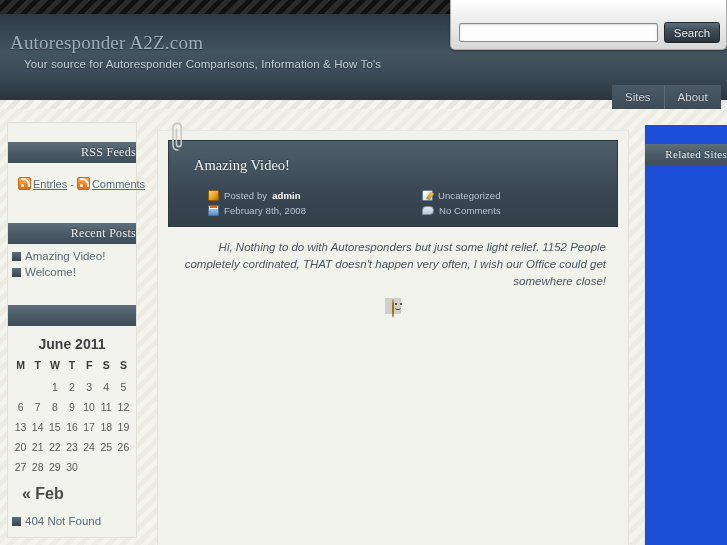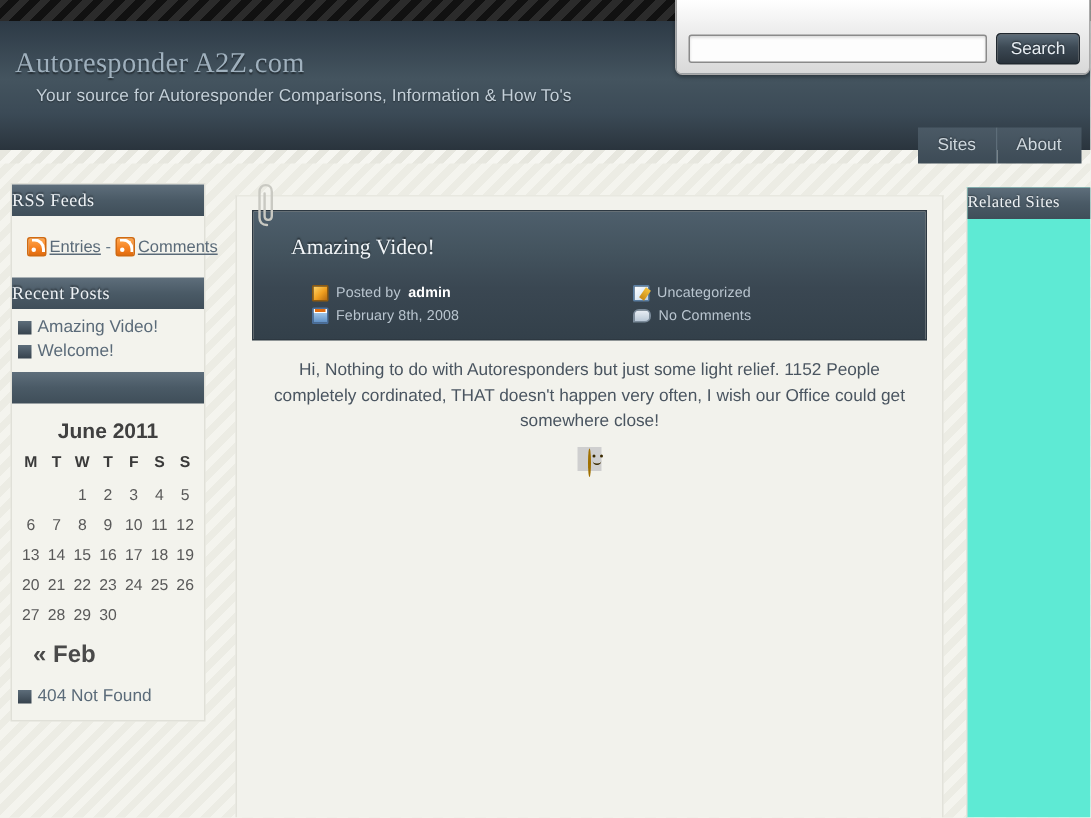--- a/index.html
+++ b/index.html
@@ -145,27 +145,28 @@
     width: 130px;
     background: #f3f3ed;
     border: 1px solid #e0e0d8;
     padding-bottom: 8px;
     z-index: 2;
   }
 
   .widget-title {
     height: 21px;
     line-height: 21px;
-    text-align: left;
+    text-align: right;
     font-family: "Liberation Serif", serif;
     font-size: 12px;
     color: #eef2f5;
     background: linear-gradient(to bottom, #5e6e7b 0%, #4a5a66 50%, #3f4e59 100%);
     text-shadow: 0 -1px 1px rgba(0,0,0,0.4);
     letter-spacing: 0.3px;
+    margin-top: 19px;
   }
   .widget-title.blank { text-indent: -9999px; }
 
   .widget-body { padding: 8px 6px 4px 6px; }
 
   .rss-row {
     display: flex;
     align-items: center;
     gap: 2px;
     font-size: 11px;
@@ -343,21 +344,22 @@
     border-radius: 4px 4px 4px 0;
     border: 1px solid #7b8b9a;
     position: relative;
   }
 
   .post-text {
     padding: 12px 22px 4px 22px;
     font-size: 11.5px;
     line-height: 17px;
     color: #4a5560;
-    text-align: center;
+    text-align: right;
+    font-style: italic;
   }
 
   .smiley-wrap {
     text-align: center;
     padding: 4px 0 0 0;
   }
   .smiley {
     display: inline-block;
     width: 16px; height: 16px;
     background: #cfcfcf;
@@ -389,21 +391,21 @@
     border-bottom: 1.5px solid #3a2a00;
     border-radius: 0 0 5px 5px;
   }
 
   
   .right-sidebar {
     position: absolute;
     left: 644px; top: 125px;
     width: 83px;
     height: 420px;
-    background: #5eead4;
+    background: #1d4ed8;
     border-left: 1px solid #e4e4dc;
     z-index: 2;
   }
   .right-sidebar .widget-title { font-size: 11px; }
 
 </style>
 </head>
 <body>
 
 <div class="top-stripe"></div>

